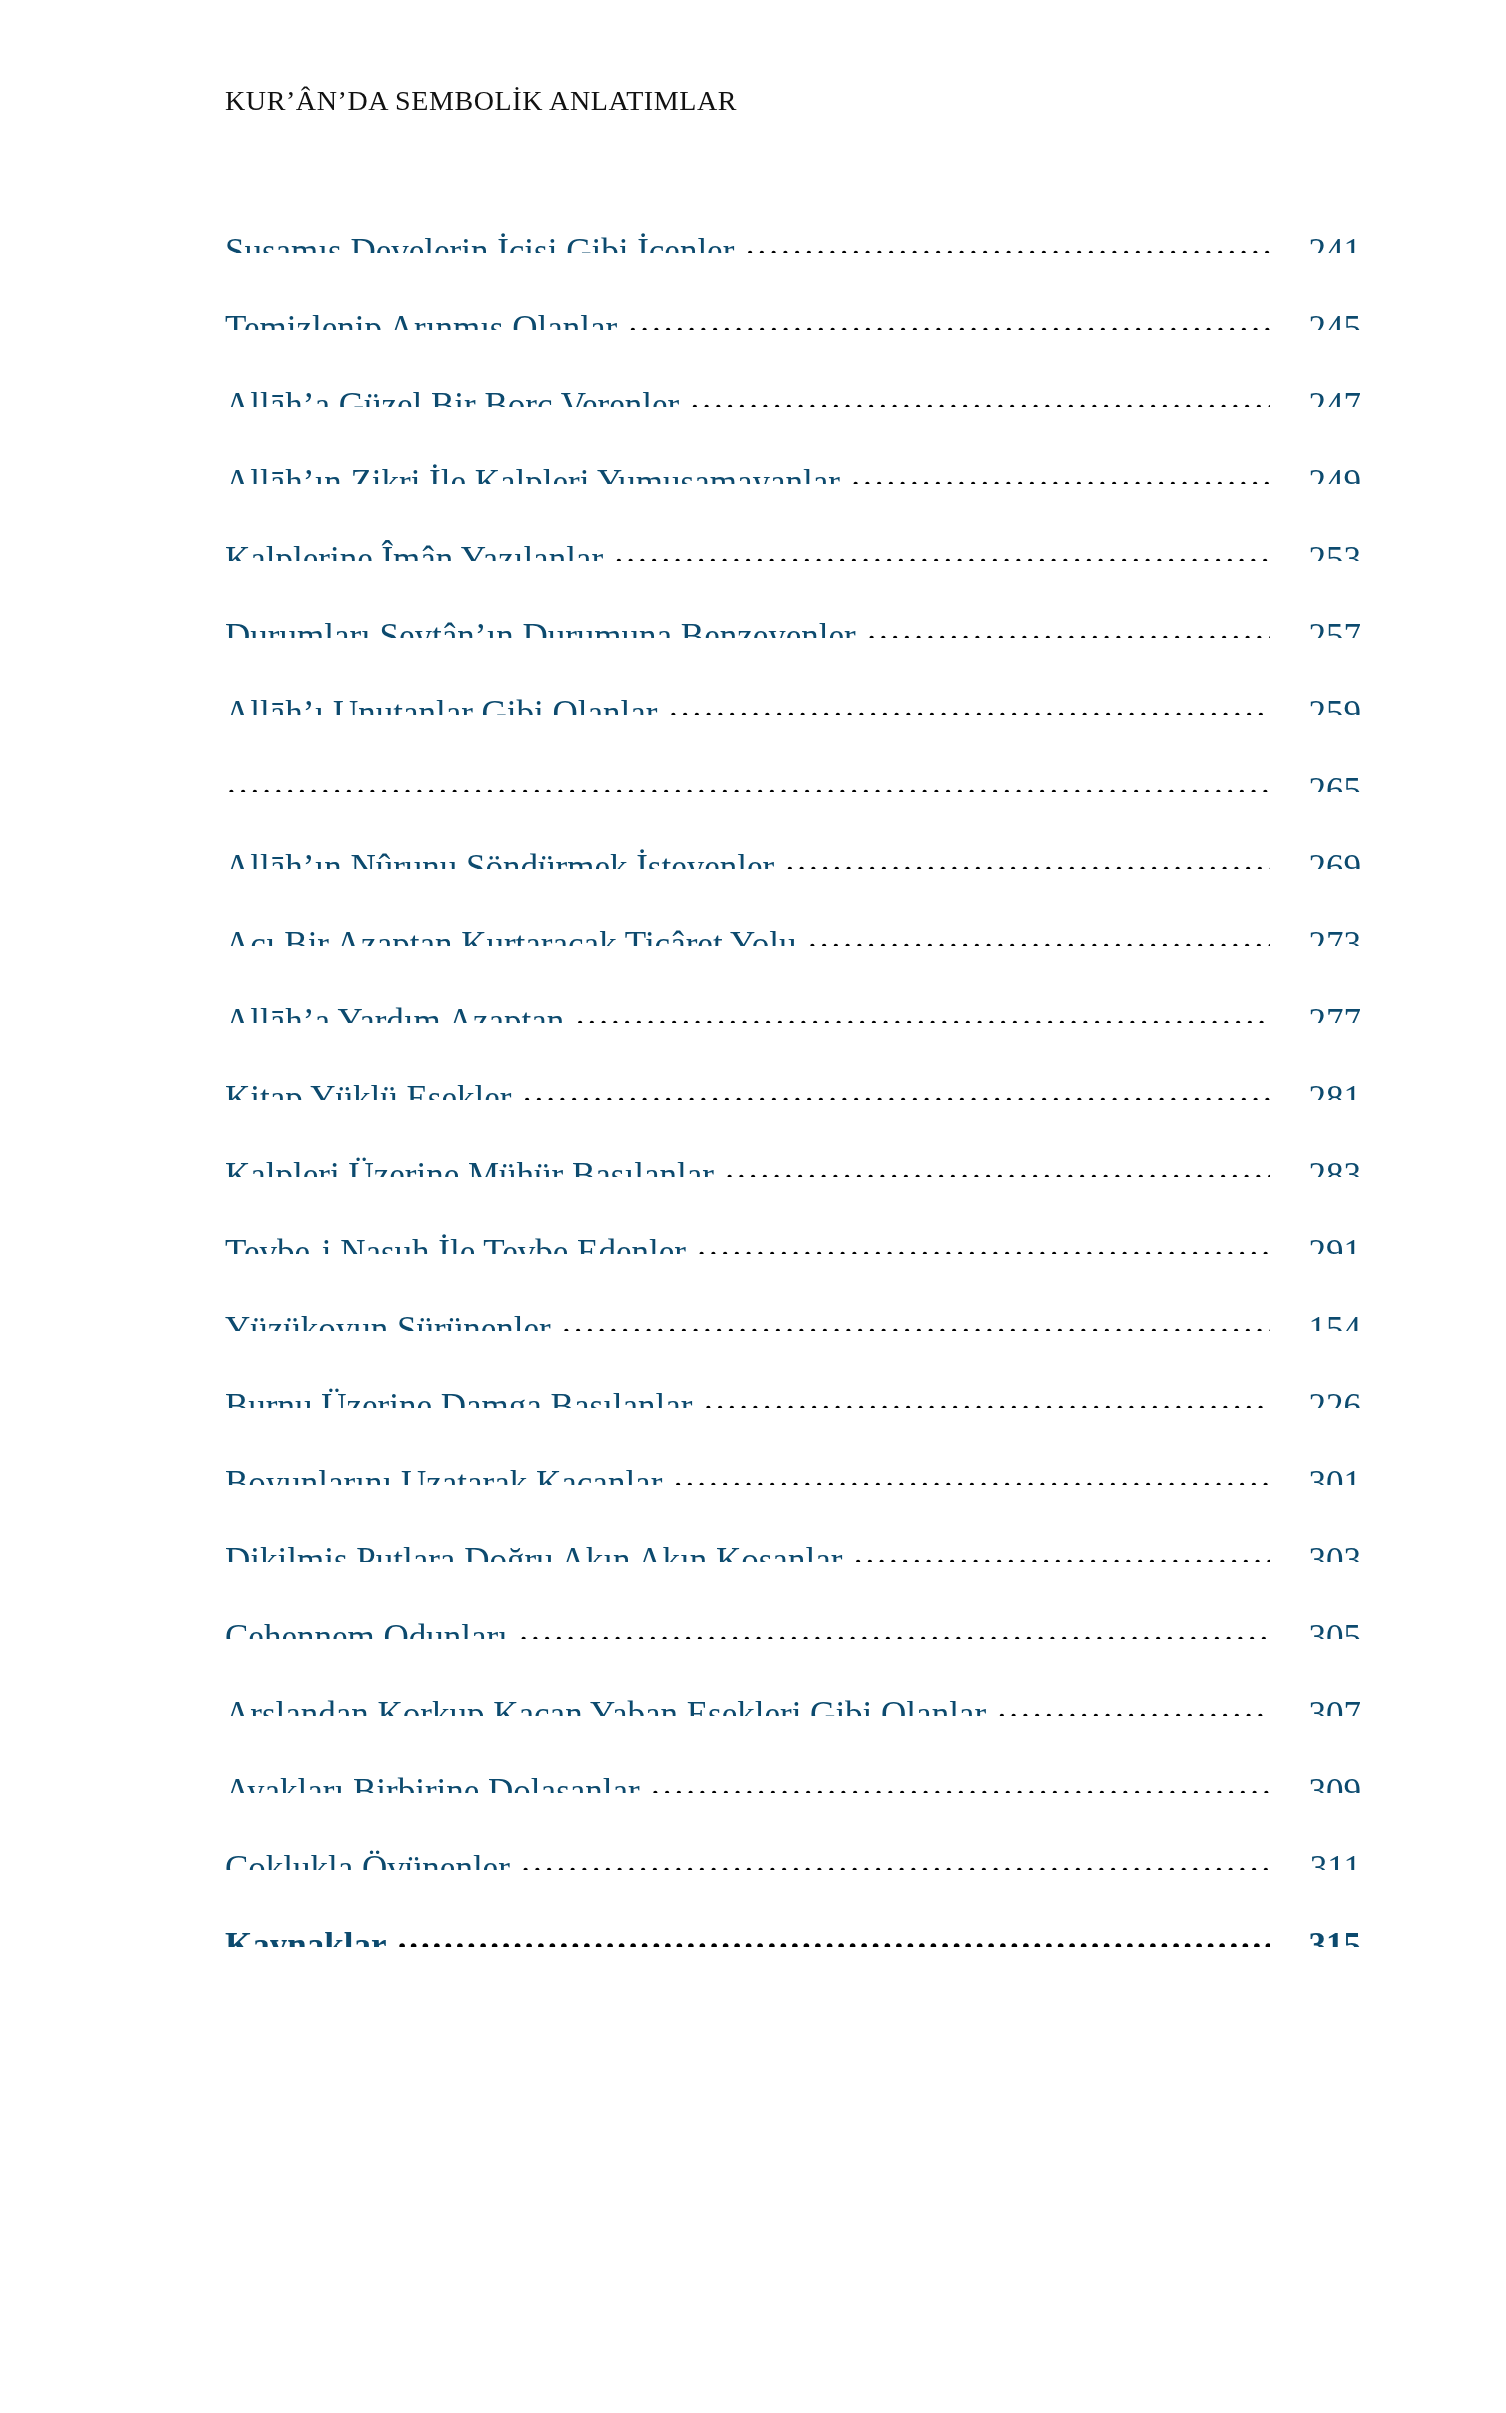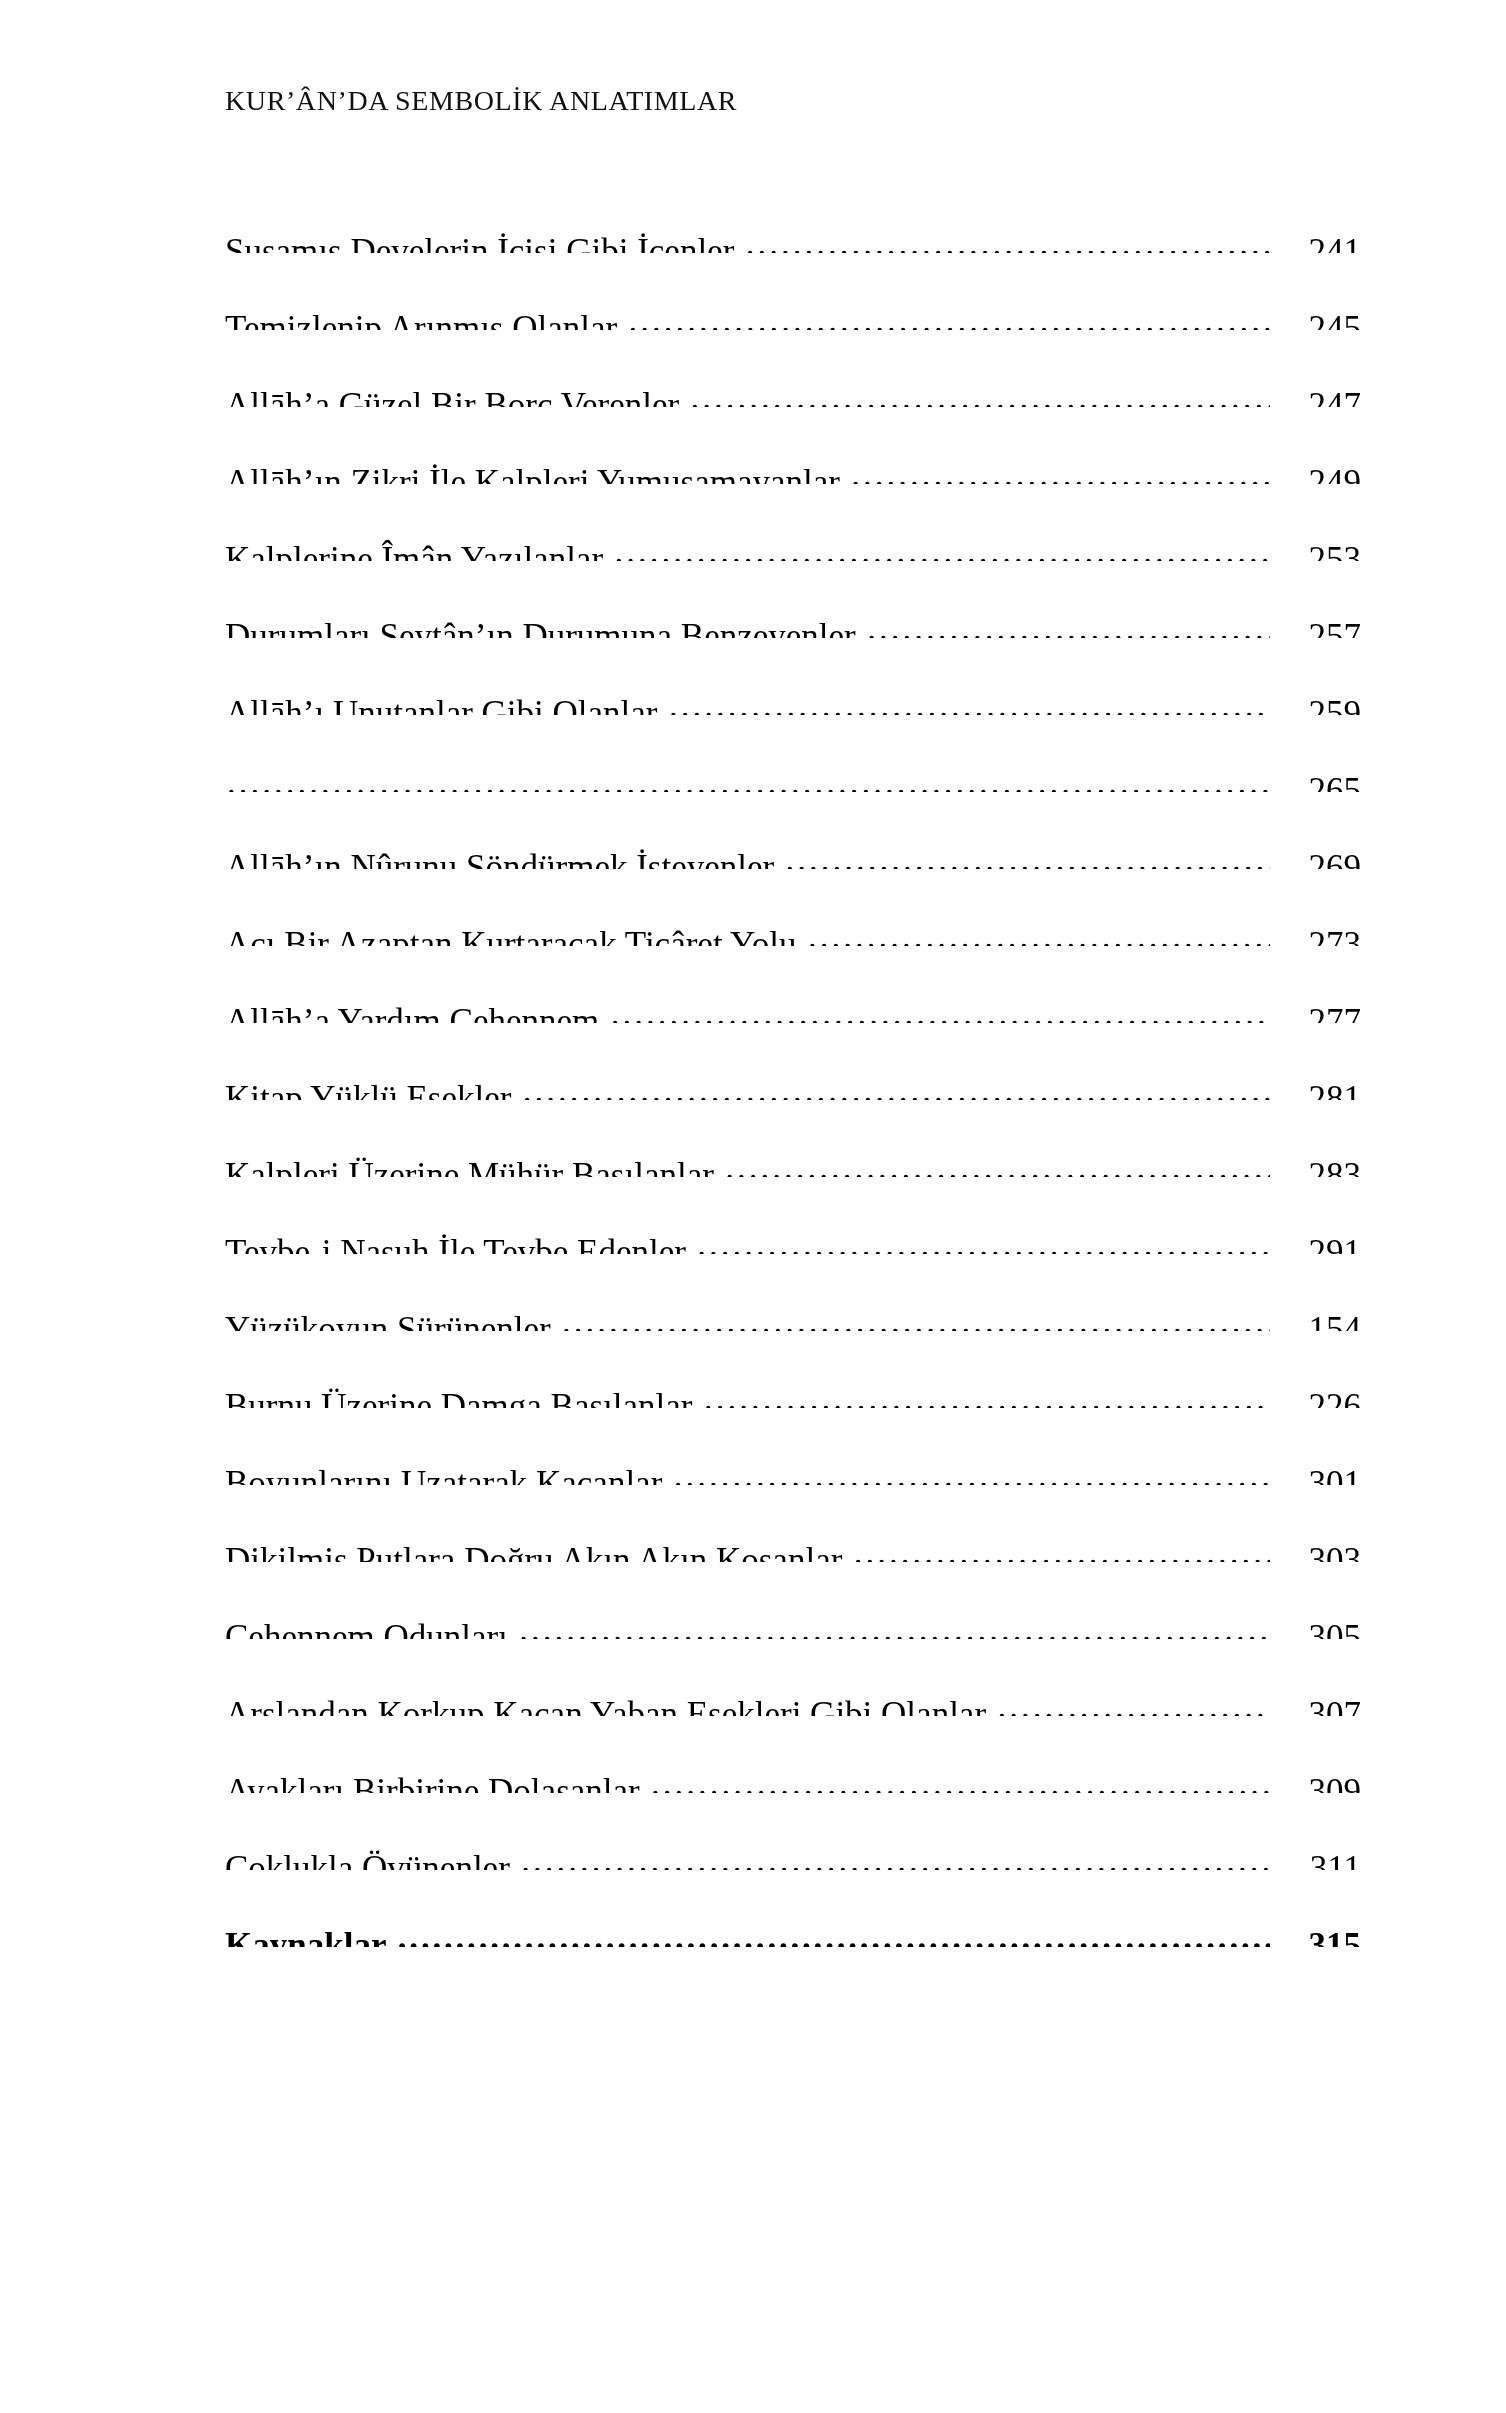--- a/index.html
+++ b/index.html
@@ -42,21 +42,21 @@
   }
 
   .toc-entry {
     display: flex;
     align-items: baseline;
     width: 100%;
     font-size: 35px;
     line-height: 1;
     height: 47px;
     margin-bottom: 30px;
-    color: #000000;
+    color: #0c4a6e;
     white-space: nowrap;
     overflow: hidden;
   }
 
   .toc-entry .title {
     flex: 0 0 auto;
     padding-right: 9.5px;
   }
 
   .toc-entry .leader {
@@ -147,21 +147,21 @@
         <span class="title">Allāh’ın Nûrunu Söndürmek İsteyenler</span>
         <span class="leader"></span>
         <span class="page-num">269</span>
       </div>
       <div class="toc-entry">
         <span class="title">Acı Bir Azaptan Kurtaracak Ticâret Yolu</span>
         <span class="leader"></span>
         <span class="page-num">273</span>
       </div>
       <div class="toc-entry">
-        <span class="title">Allāh’a Yardım Cehennem</span>
+        <span class="title">Allāh’a Yardım Azaptan</span>
         <span class="leader"></span>
         <span class="page-num">277</span>
       </div>
       <div class="toc-entry">
         <span class="title">Kitap Yüklü Eşekler</span>
         <span class="leader"></span>
         <span class="page-num">281</span>
       </div>
       <div class="toc-entry">
         <span class="title">Kalpleri Üzerine Mühür Basılanlar</span>

